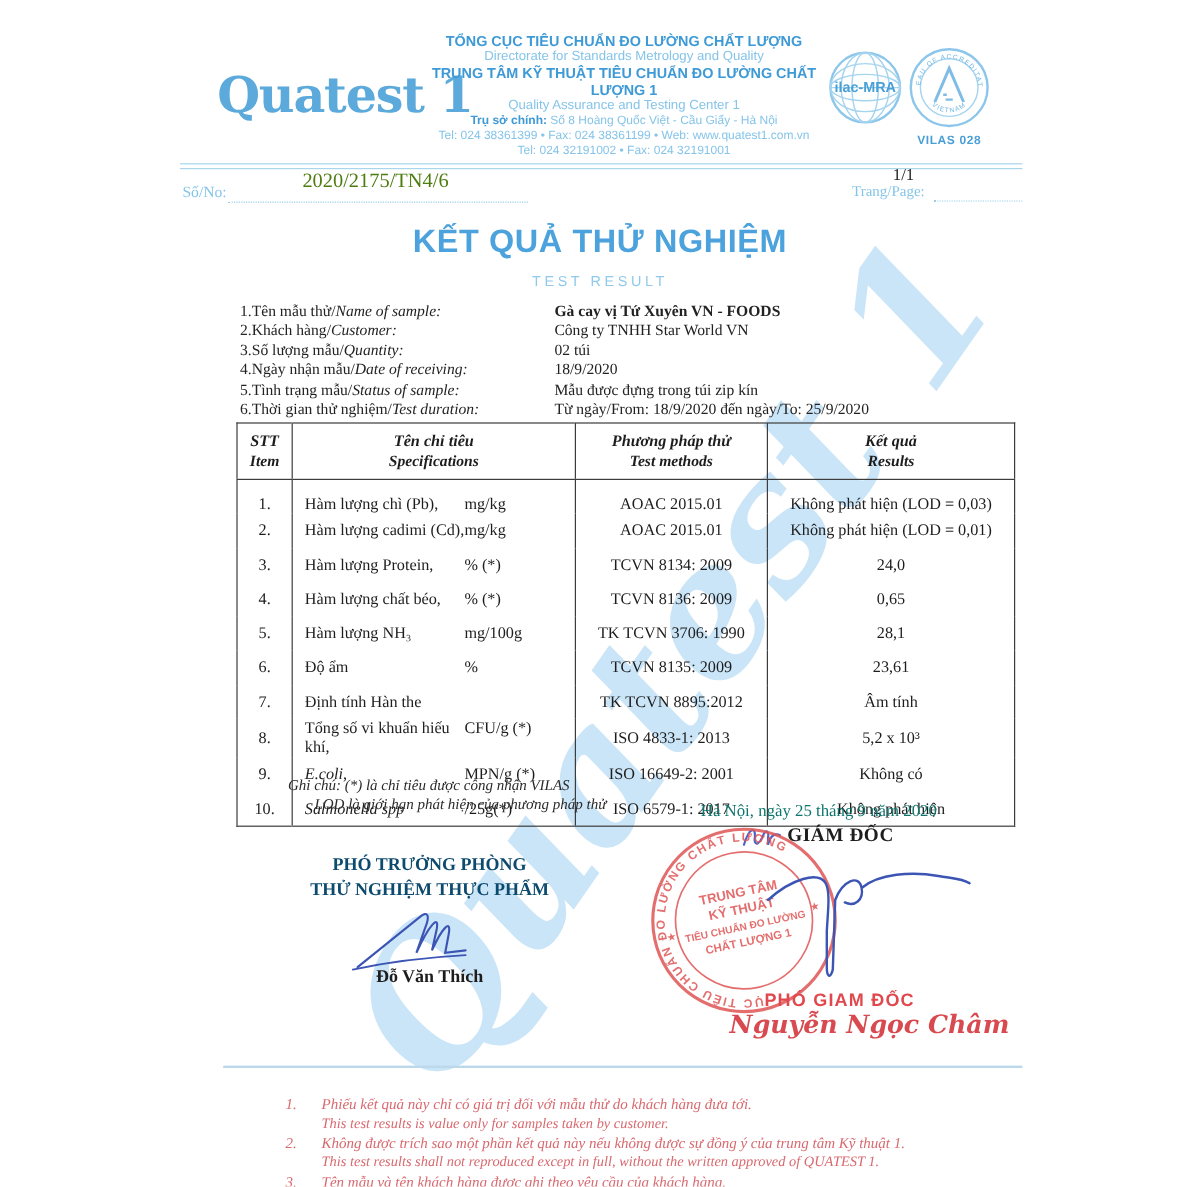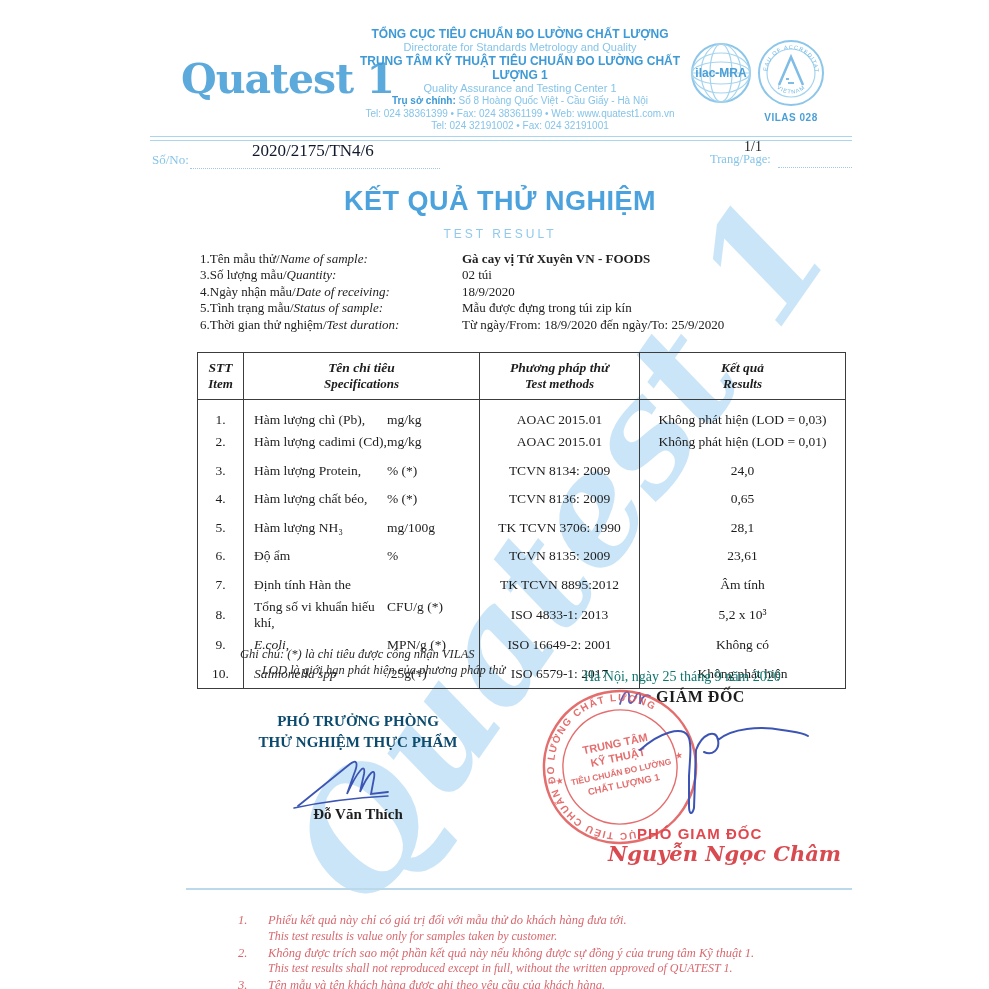--- a/index.html
+++ b/index.html
@@ -26,21 +26,21 @@
   .haddr b{color:#3D9AD6;}
   .vilas{left:753px;top:112px;width:76px;text-align:center;font-family:"Liberation Sans",sans-serif;
          font-weight:bold;font-size:10px;color:#4A9FD6;letter-spacing:0.5px;}
 
   
   .dbl-rule{left:150px;top:136px;width:702px;height:3px;
             border-top:1.5px solid #A9D5ED;border-bottom:1.5px solid #A9D5ED;}
   .thin-rule{left:186px;top:888px;width:666px;height:1.5px;background:#BBD9EB;}
 
   
-  .ref-no-val{left:252px;top:141px;font-size:17px;color:#0f172a;}
+  .ref-no-val{left:252px;top:141px;font-size:17px;color:#4d7c0f;}
   .ref-no-label{left:152px;top:152px;font-size:13px;color:#85C4E9;}
   .ref-no-dots{left:190px;top:167px;width:250px;border-bottom:1.5px dotted #9CCBEA;height:1px;}
   .ref-page-val{left:744px;top:139px;font-size:14px;color:#1d1d1d;}
   .ref-page-label{left:710px;top:152px;font-size:12.5px;color:#85C4E9;}
   .ref-page-dots{left:778px;top:166px;width:74px;border-bottom:1.5px dotted #9CCBEA;height:1px;}
 
   
   .title{left:150px;top:186px;width:700px;text-align:center;font-family:"Liberation Sans",sans-serif;
          font-weight:bold;font-size:27px;color:#4BA2DC;letter-spacing:0.5px;}
   .subtitle{left:150px;top:227px;width:700px;text-align:center;font-family:"Liberation Sans",sans-serif;
@@ -165,20 +165,24 @@
     <div class="abs title">KẾT QUẢ THỬ NGHIỆM</div>
     <div class="abs subtitle">TEST RESULT</div>
 
     <div class="abs info" id="sample-info">
 
         <div class="info-row">
           <div class="info-label"><span class="lv">1.Tên mẫu thử/</span><i class="le">Name of sample:</i></div>
           <div class="info-value bold">Gà cay vị Tứ Xuyên VN - FOODS</div>
         </div>
 
+        <div class="info-row">
+          <div class="info-label"><span class="lv">2.Khách hàng/</span><i class="le">Customer:</i></div>
+          <div class="info-value">Công ty TNHH Star World VN</div>
+        </div>
 
         <div class="info-row">
           <div class="info-label"><span class="lv">3.Số lượng mẫu/</span><i class="le">Quantity:</i></div>
           <div class="info-value">02 túi</div>
         </div>
 
         <div class="info-row">
           <div class="info-label"><span class="lv">4.Ngày nhận mẫu/</span><i class="le">Date of receiving:</i></div>
           <div class="info-value">18/9/2020</div>
         </div>

